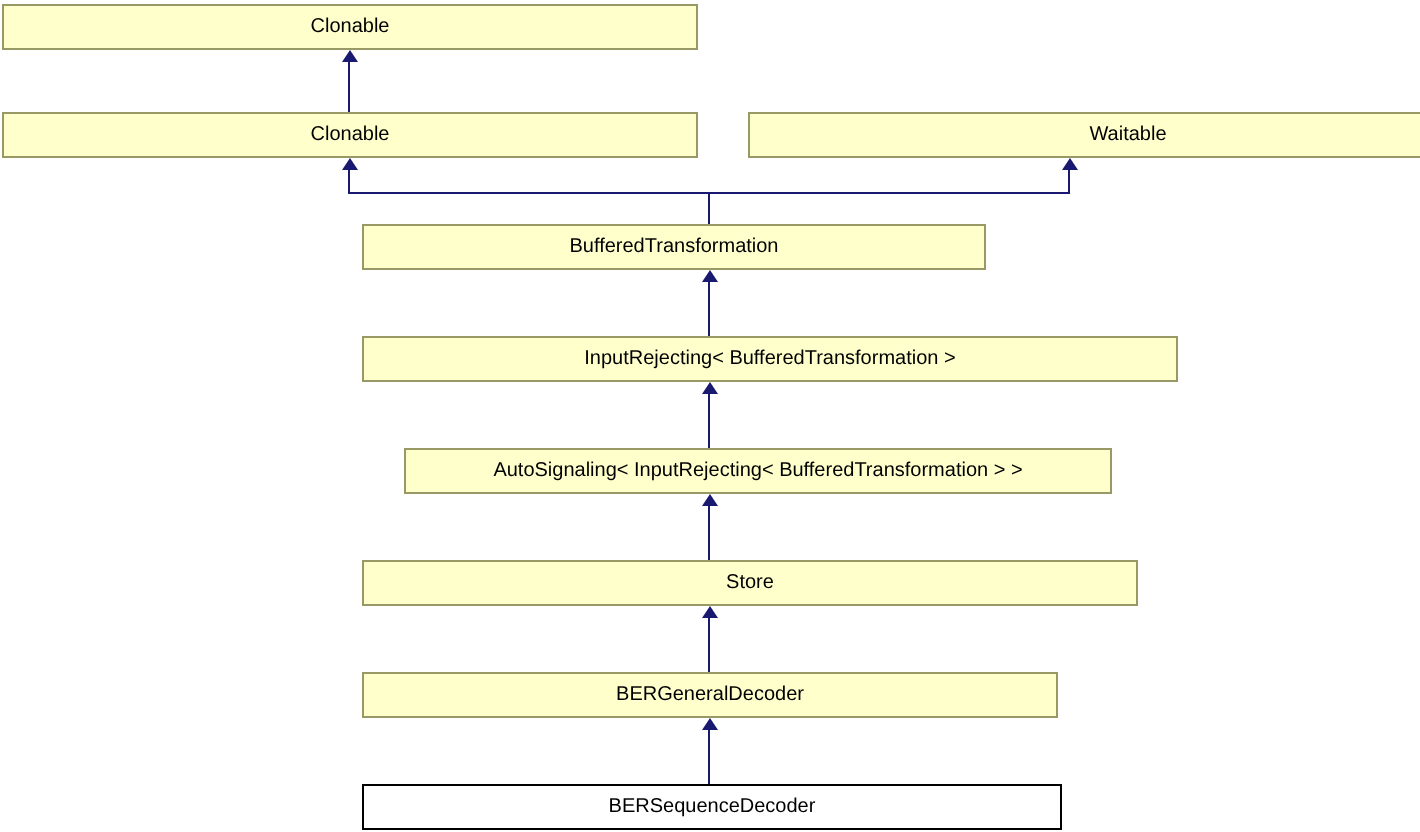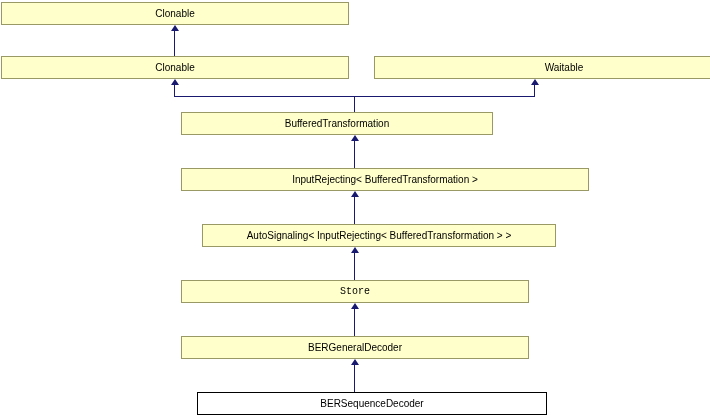--- a/index.html
+++ b/index.html
@@ -40,23 +40,23 @@
     background: var(--current-node-fill);
     border: 1px solid var(--current-node-border);
     cursor: default;
   }
   .n0 { left: 1px;   top: 2px;   width: 348px; }
   .n1 { left: 1px;   top: 56px;  width: 348px; }
   .n2 { left: 374px; top: 56px;  width: 380px; }
   .n3 { left: 181px; top: 112px; width: 312px; }
   .n4 { left: 181px; top: 168px; width: 408px; text-align: center; }
   .n5 { left: 178px; top: 224px; width: 354px; margin-left: 24px; }
-  .n6 { left: 181px; top: 280px; width: 348px; font-family: Liberation Mono, monospace; }
+  .n6 { left: 181px; top: 280px; width: 388px; }
   .n7 { left: 181px; top: 336px; width: 348px; }
-  .n8 { left: 181px; top: 392px; width: 350px; margin-left: 16px; }
+  .n8 { left: 181px; top: 392px; width: 350px; }
   .vline, .hline {
     position: absolute;
     background: var(--edge);
   }
   .vline { width: 1px; }
   .hline { height: 1px; }
   .arrow-up {
     position: absolute;
     width: 0;
     height: 0;

